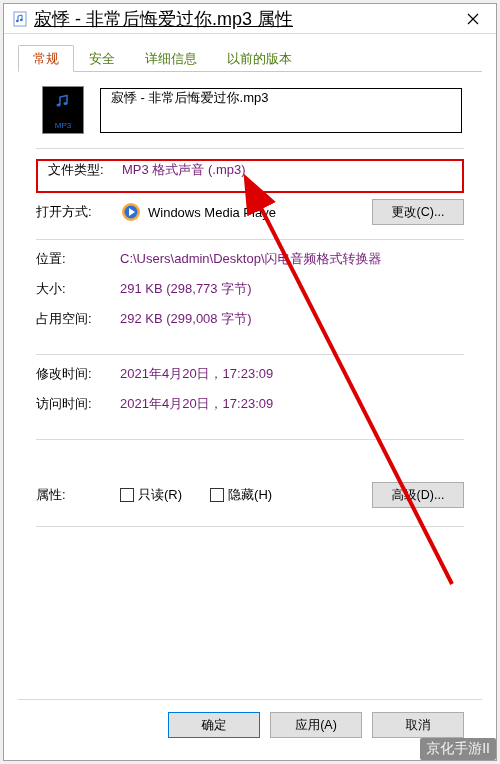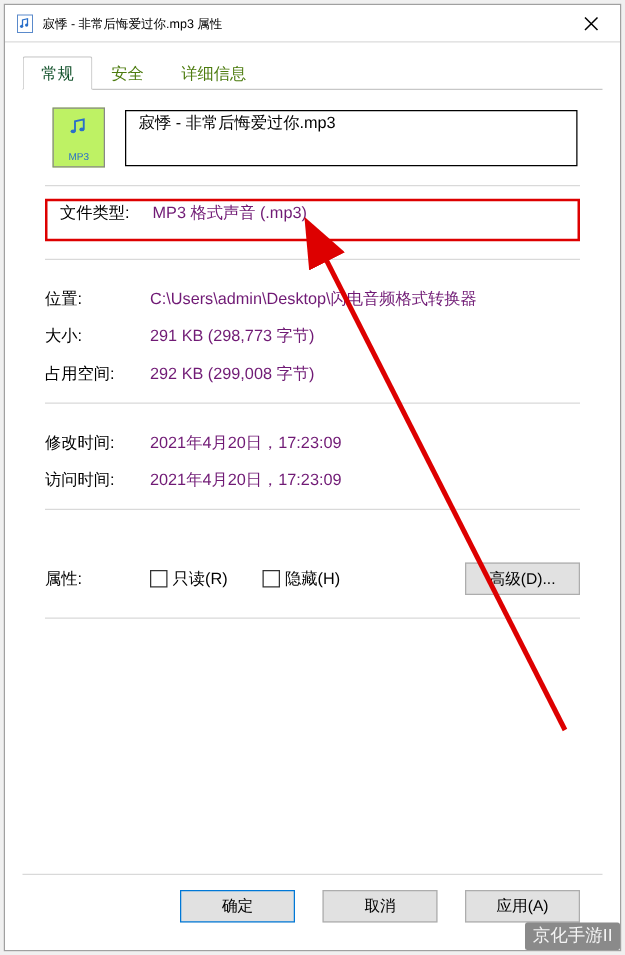--- a/index.html
+++ b/index.html
@@ -20,21 +20,21 @@
   }
   .titlebar {
     height: 30px;
     display: flex; align-items: center;
     justify-content: space-between;
     border-bottom: 1px solid #dcdcdc;
     padding-left: 8px;
   }
   .titlebar-left { display: flex; align-items: center; gap: 6px; }
   .title-icon { width: 16px; height: 16px; }
-  .title-text { font-size: 10px; color: #000; }
+  .title-text { font-size: 18px; color: #000; text-decoration: underline; }
   .close-btn {
     width: 46px; height: 30px;
     display: flex; align-items: center; justify-content: center;
     color: #000; font-size: 14px;
   }
   .content {
     flex: 1;
     padding: 10px 14px 8px 14px;
     display: flex; flex-direction: column;
   }
@@ -48,36 +48,36 @@
     font-size: 13px;
     color: #4d7c0f;
     border: 1px solid transparent;
     position: relative;
     top: 1px;
   }
   .tab.active {
     border: 1px solid #c7c7c7;
     border-bottom: 1px solid #fff;
     background: #fff;
-    color: #14532d;
+    color: #c2410c;
     border-radius: 2px 2px 0 0;
   }
   .panel {
     flex: 1;
     padding: 14px 18px 10px 18px;
     display: flex; flex-direction: column;
   }
   .file-header {
     display: flex; align-items: center; gap: 16px;
     margin-left: 6px;
   }
   .mp3-icon {
     width: 42px; height: 48px;
     border: 1px solid #888;
-    background: #bef264;
+    background: #000000;
     position: relative;
     display: flex; flex-direction: column;
     align-items: center; justify-content: flex-end;
     padding-bottom: 3px;
     font-size: 8px; color: #2a6fc9;
   }
   .mp3-icon .note {
     position: absolute; top: 6px; left: 0; right: 0;
     display: flex; justify-content: center;
     color: #2a6fc9; font-size: 16px;
@@ -88,21 +88,21 @@
     height: 45px;
     display: flex; align-items: flex-start;
     padding: 0 10px;
     margin-right: 2px;
   }
   .sep {
     border: none; border-top: 1px solid #d9d9d9;
     margin: 14px 0 10px 0;
   }
   .row {
-    display: flex; align-items: flex-end;
+    display: flex; align-items: flex-start;
     min-height: 30px;
   }
   .label {
     width: 84px; flex-shrink: 0;
     color: #000;
   }
   .value {
     color: #701a75;
     flex: 1;
   }
@@ -147,21 +147,21 @@
     display: inline-flex; align-items: center; gap: 4px;
     margin-right: 28px;
   }
   .cb-box {
     width: 14px; height: 14px;
     border: 1px solid #333; background: #fff;
   }
   .bottom-bar {
     border-top: 1px solid #d9d9d9;
     padding: 12px 18px 14px 0;
-    display: flex; justify-content: flex-end; gap: 22px;
+    display: flex; justify-content: flex-end; gap: 10px;
   }
   .arrow-svg {
     position: absolute;
     pointer-events: none;
     z-index: 10;
   }
   .watermark {
     position: absolute;
     right: 4px; bottom: 4px;
     font-size: 14px;
@@ -193,20 +193,21 @@
           <path d="M1 1 L11 11 M11 1 L1 11" stroke="#000" stroke-width="1.2"></path>
         </svg>
     </div>
   </div>
 
   <div class="content">
     <div class="tabs">
       <div class="tab active">常规</div>
       <div class="tab">安全</div>
       <div class="tab">详细信息</div>
+      <div class="tab">以前的版本</div>
     </div>
 
     <div class="panel">
       <div class="file-header">
         <div class="mp3-icon">
           <span class="note">
             <svg width="20" height="16" viewBox="0 0 20 16">
               <path d="M7 12 V4 l7 -1.5 v8" stroke="#2a6fc9" stroke-width="1.5" fill="none"></path>
               <ellipse cx="5.5" cy="12" rx="2" ry="1.5" fill="#2a6fc9"></ellipse>
               <ellipse cx="12.5" cy="10.5" rx="2" ry="1.5" fill="#2a6fc9"></ellipse>
@@ -219,20 +220,34 @@
         </div>
       </div>
 
       <hr class="sep">
 
       <div class="highlight-row">
         <span class="label">文件类型:</span>
         <span class="value">MP3 格式声音 (.mp3)</span>
       </div>
 
+      <div class="open-with-row">
+        <span class="label">打开方式:</span>
+        <div class="open-with-value">
+          <span class="wmp-icon">
+            <svg width="20" height="20" viewBox="0 0 20 20">
+              <circle cx="10" cy="10" r="9" fill="#f7a93d"></circle>
+              <circle cx="10" cy="10" r="6.5" fill="#2f6fd6"></circle>
+              <path d="M8 6 L14 10 L8 14 Z" fill="#fff"></path>
+            </svg>
+          </span>
+          <span>Windows Media Playe</span>
+        </div>
+        <button class="btn">更改(C)...</button>
+      </div>
 
       <hr class="sep">
 
       <div class="row">
         <span class="label">位置:</span>
         <span class="value">C:\Users\admin\Desktop\闪电音频格式转换器</span>
       </div>
       <div class="row">
         <span class="label">大小:</span>
         <span class="value">291 KB (298,773 字节)</span>
@@ -268,22 +283,22 @@
         <span style="flex:1"></span>
         <button class="btn">高级(D)...</button>
       </div>
 
       <hr class="sep" style="margin-top:18px">
       <div style="flex:1"></div>
     </div>
 
     <div class="bottom-bar">
       <button class="btn primary">确定</button>
+      <button class="btn">应用(A)</button>
       <button class="btn">取消</button>
-      <button class="btn">应用(A)</button>
     </div>
   </div>
 
 </div>
 
 <svg class="arrow-svg" width="500" height="764">
   <defs>
     <marker id="arrowhead" markerWidth="10" markerHeight="8" refX="2" refY="4" orient="auto">
       <polygon points="0 0, 10 4, 0 8" fill="#d00"></polygon>
     </marker>

